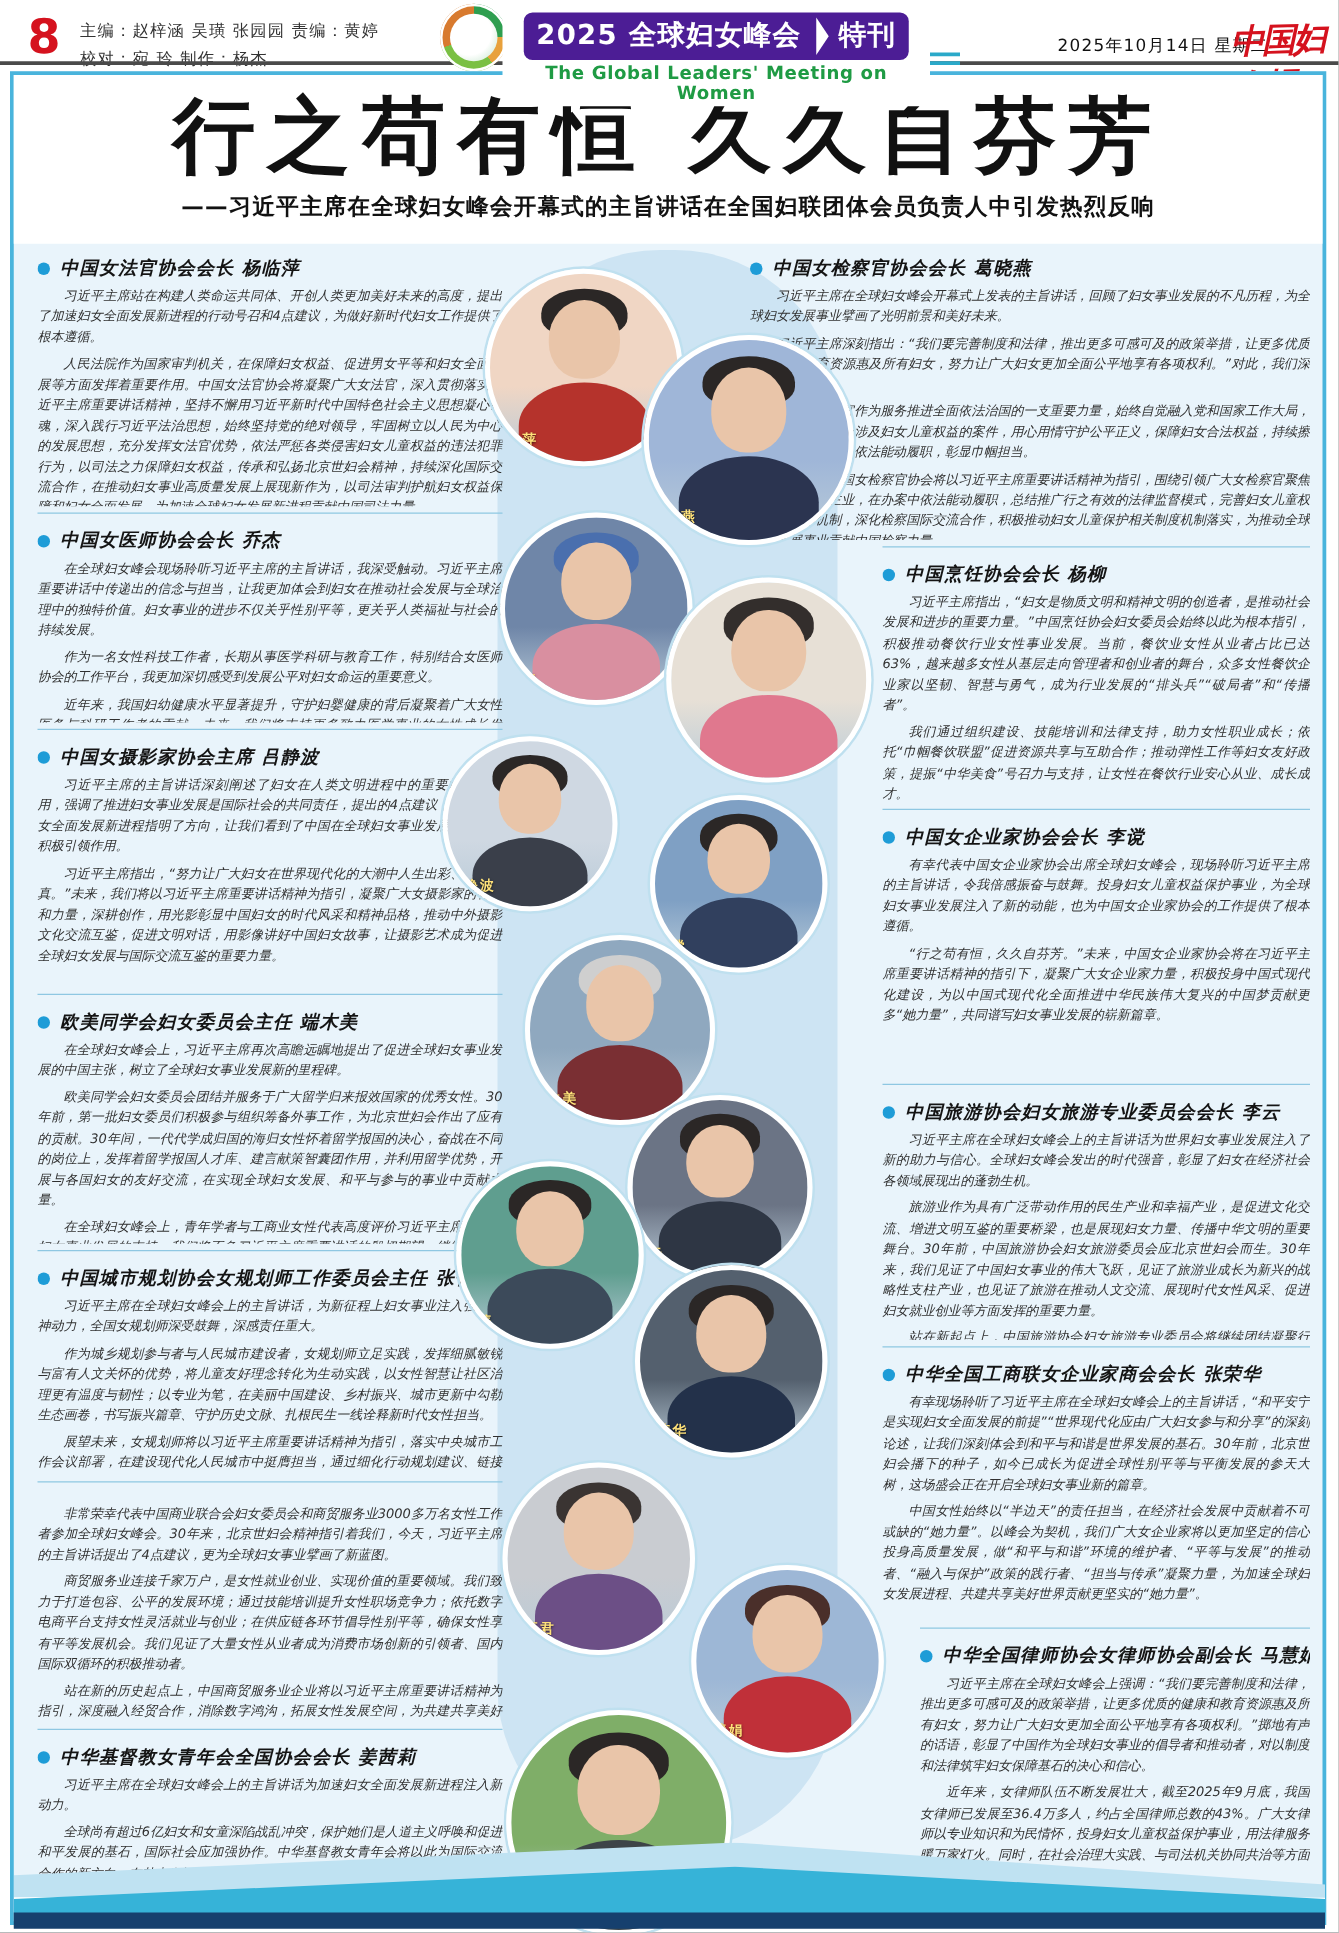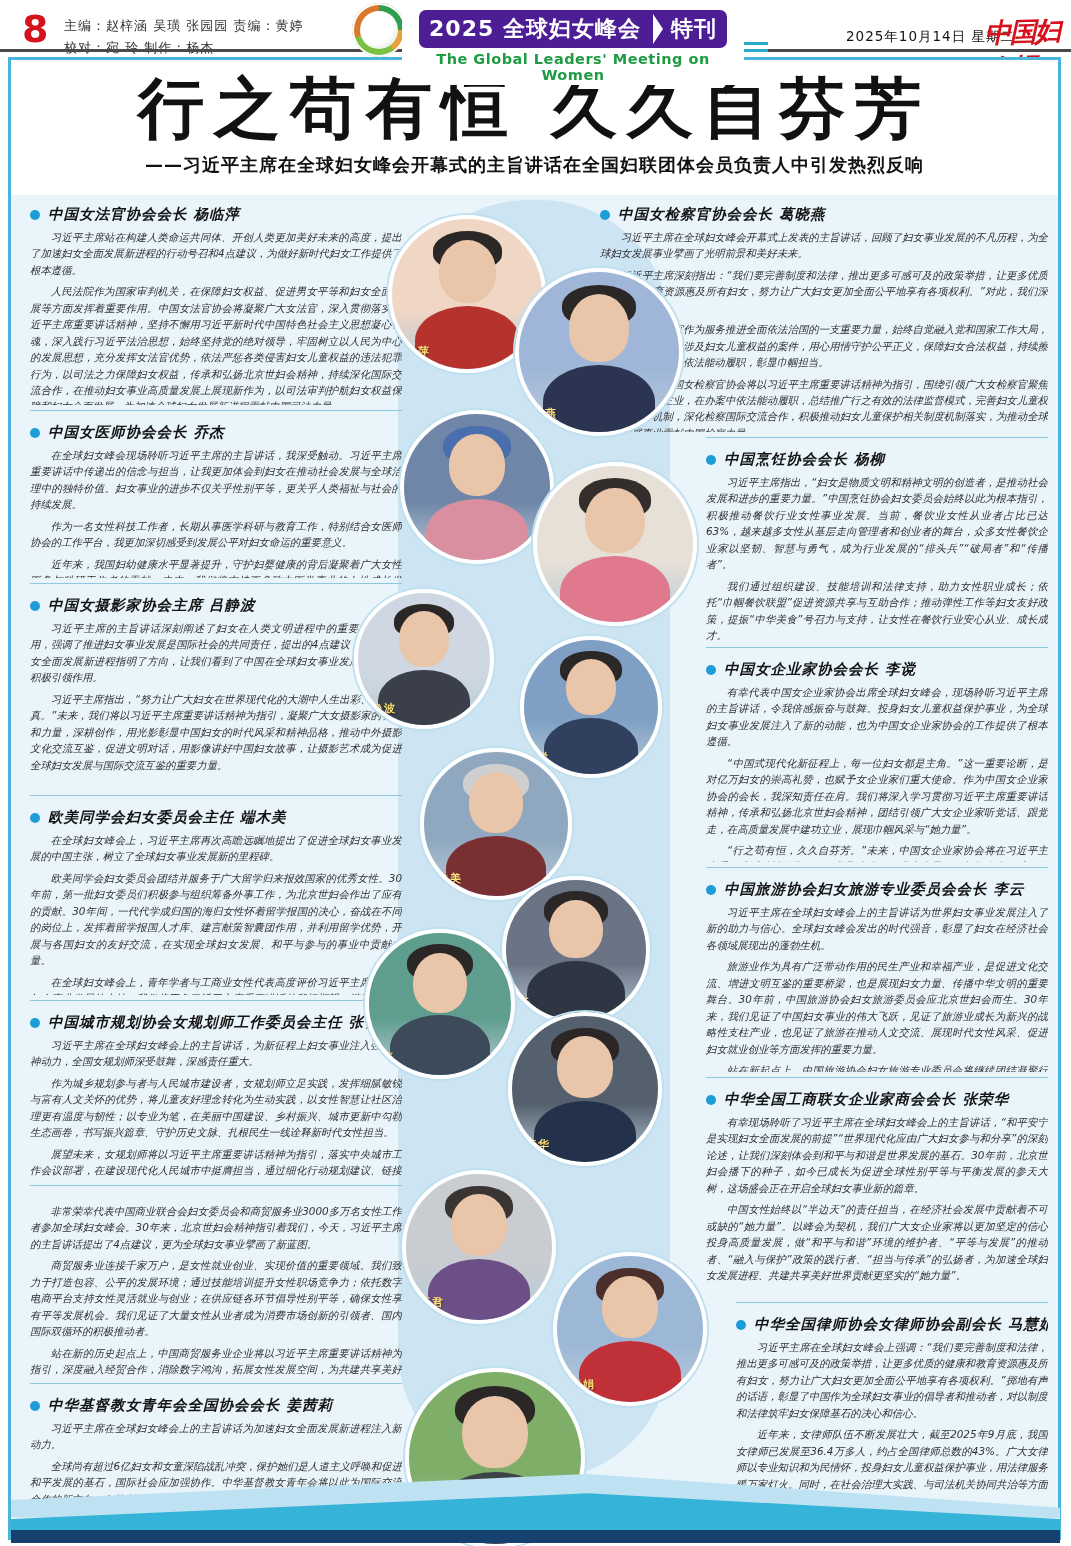--- a/index.html
+++ b/index.html
@@ -173,39 +173,38 @@
       </div>
       <p>习近平主席指出，“妇女是物质文明和精神文明的创造者，是推动社会发展和进步的重要力量。”中国烹饪协会妇女委员会始终以此为根本指引，积极推动餐饮行业女性事业发展。当前，餐饮业女性从业者占比已达63%，越来越多女性从基层走向管理者和创业者的舞台，众多女性餐饮企业家以坚韧、智慧与勇气，成为行业发展的“排头兵”“破局者”和“传播者”。</p>
       <p>我们通过组织建设、技能培训和法律支持，助力女性职业成长；依托“巾帼餐饮联盟”促进资源共享与互助合作；推动弹性工作等妇女友好政策，提振“中华美食”号召力与支持，让女性在餐饮行业安心从业、成长成才。</p>
     </section>
     <section class="col-sec sep" style="top: 647px; height: 215px; left: 706px; width: 342px;">
       <div class="sec-head">
         <span class="sec-dot"></span>
         <h3 class="sec-title" style="margin: 0px;">中国女企业家协会会长  李谠</h3>
       </div>
       <p>有幸代表中国女企业家协会出席全球妇女峰会，现场聆听习近平主席的主旨讲话，令我倍感振奋与鼓舞。投身妇女儿童权益保护事业，为全球妇女事业发展注入了新的动能，也为中国女企业家协会的工作提供了根本遵循。</p>
-      <p>“中国式现代化新征程上，每一位妇女都是主角。”这一重要论断，是对亿万妇女的崇高礼赞，也赋予女企业家们重大使命。作为中国女企业家协会的会长，我深知责任在肩。我们将深入学习贯彻习近平主席重要讲话精神，传承和弘扬北京世妇会精神，团结引领广大女企业家听党话、跟党走，在高质量发展中建功立业，展现巾帼风采与“她力量”。</p>
       <p>“行之苟有恒，久久自芬芳。”未来，中国女企业家协会将在习近平主席重要讲话精神的指引下，凝聚广大女企业家力量，积极投身中国式现代化建设，为以中国式现代化全面推进中华民族伟大复兴的中国梦贡献更多“她力量”，共同谱写妇女事业发展的崭新篇章。</p>
     </section>
     <section class="col-sec sep" style="top: 867px; height: 205px; left: 706px; width: 342px;">
       <div class="sec-head">
         <span class="sec-dot"></span>
         <h3 class="sec-title" style="margin: 0px;">中国旅游协会妇女旅游专业委员会会长  李云</h3>
       </div>
       <p>习近平主席在全球妇女峰会上的主旨讲话为世界妇女事业发展注入了新的助力与信心。全球妇女峰会发出的时代强音，彰显了妇女在经济社会各领域展现出的蓬勃生机。</p>
       <p>旅游业作为具有广泛带动作用的民生产业和幸福产业，是促进文化交流、增进文明互鉴的重要桥梁，也是展现妇女力量、传播中华文明的重要舞台。30年前，中国旅游协会妇女旅游委员会应北京世妇会而生。30年来，我们见证了中国妇女事业的伟大飞跃，见证了旅游业成长为新兴的战略性支柱产业，也见证了旅游在推动人文交流、展现时代女性风采、促进妇女就业创业等方面发挥的重要力量。</p>
       <p>站在新起点上，中国旅游协会妇女旅游专业委员会将继续团结凝聚行业女性力量，搭建交流合作平台，深化旅游国际合作，在旅游业高质量发展中彰显巾帼担当，让世界看到新时代中国女性风采，为推动全球妇女发展和构建人类命运共同体贡献智慧和力量。</p>
     </section>
     <section class="col-sec sep" style="top: 1077px; height: 220px; left: 706px; width: 342px;">
       <div class="sec-head">
         <span class="sec-dot"></span>
         <h3 class="sec-title" style="margin: 0px;">中华全国工商联女企业家商会会长  张荣华</h3>
       </div>
       <p>有幸现场聆听了习近平主席在全球妇女峰会上的主旨讲话，“和平安宁是实现妇女全面发展的前提”“世界现代化应由广大妇女参与和分享”的深刻论述，让我们深刻体会到和平与和谐是世界发展的基石。30年前，北京世妇会播下的种子，如今已成长为促进全球性别平等与平衡发展的参天大树，这场盛会正在开启全球妇女事业新的篇章。</p>
-      <p>中国女性始终以“半边天”的责任担当，在经济社会发展中贡献着不可或缺的“她力量”。以峰会为契机，我们广大女企业家将以更加坚定的信心投身高质量发展，做“和平与和谐”环境的维护者、“平等与发展”的推动者、“融入与保护”政策的践行者、“担当与传承”的弘扬者，为加速全球妇女发展进程、共建共享美好世界贡献更坚实的“她力量”。</p>
+      <p>中国女性始终以“半边天”的责任担当，在经济社会发展中贡献着不可或缺的“她力量”。以峰会为契机，我们广大女企业家将以更加坚定的信心投身高质量发展，做“和平与和谐”环境的维护者、“平等与发展”的推动者、“融入与保护”政策的践行者、“担当与传承”凝聚力量，为加速全球妇女发展进程、共建共享美好世界贡献更坚实的“她力量”。</p>
     </section>
     <section class="col-sec sep" style="top: 1302px; height: 235px; left: 736px; width: 312px;">
       <div class="sec-head">
         <span class="sec-dot"></span>
         <h3 class="sec-title" style="margin: 0px;">中华全国律师协会女律师协会副会长  马慧娟</h3>
       </div>
       <p>习近平主席在全球妇女峰会上强调：“我们要完善制度和法律，推出更多可感可及的政策举措，让更多优质的健康和教育资源惠及所有妇女，努力让广大妇女更加全面公平地享有各项权利。”掷地有声的话语，彰显了中国作为全球妇女事业的倡导者和推动者，对以制度和法律筑牢妇女保障基石的决心和信心。</p>
       <p>近年来，女律师队伍不断发展壮大，截至2025年9月底，我国女律师已发展至36.4万多人，约占全国律师总数的43%。广大女律师以专业知识和为民情怀，投身妇女儿童权益保护事业，用法律服务暖万家灯火。同时，在社会治理大实践、与司法机关协同共治等方面积极作为，展现巾帼风采。</p>
       <p>“同频宣传者，同声相应者。”全国女律师将以习近平主席重要讲话精神为指引，大力弘扬北京世妇会精神，凝聚力量，踔厉奋发，为促进全球妇女权益保障和法治文明进步、推动全球妇女事业新发展贡献更多智慧和力量。</p>
     </section>

